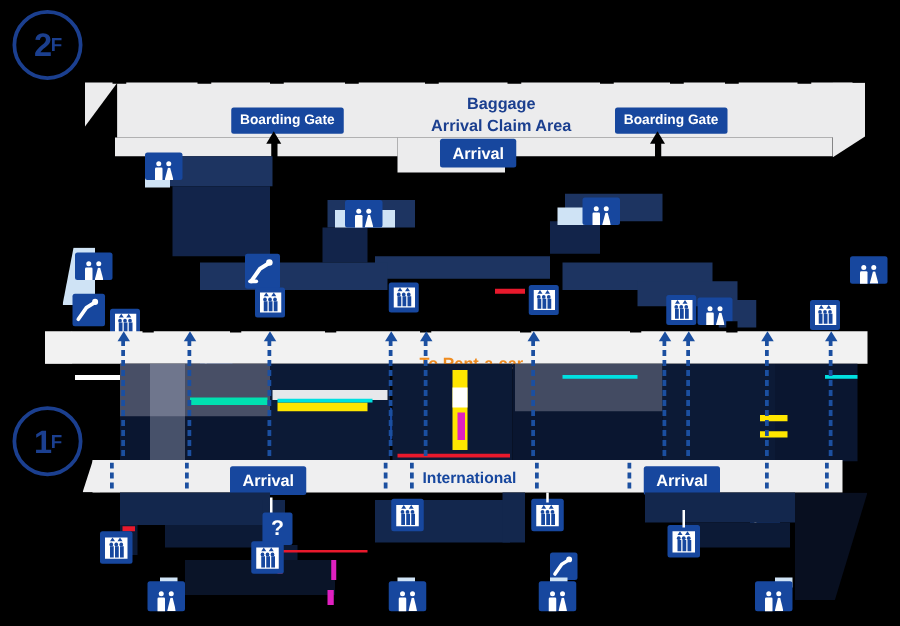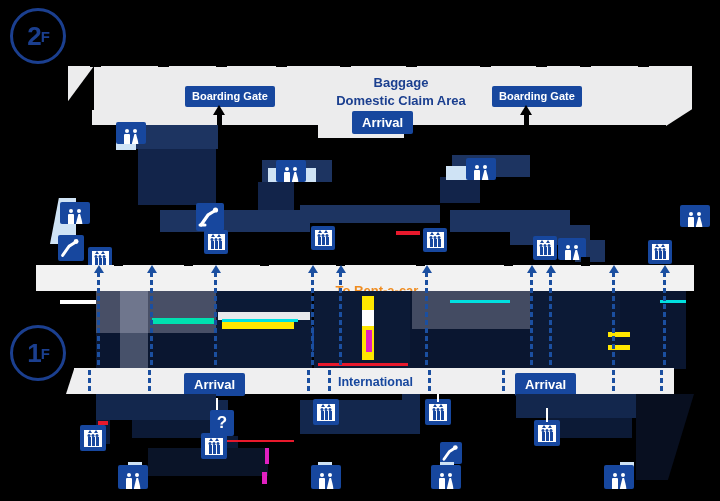--- a/index.html
+++ b/index.html
@@ -163,21 +163,21 @@
   <div class="abs slab" style="left:92px;top:110px;width:226px;height:15px;"></div>
   <div class="abs slab" style="left:404px;top:110px;width:262px;height:15px;"></div>
   <div class="abs slab" style="left:318px;top:110px;width:86px;height:28px;"></div>
   <div class="abs" style="left:666px;top:66px;width:26px;height:60px;background:#ececed;
        clip-path:polygon(0 0,100% 0,100% 72%,0 100%);"></div>
 
   <div class="chip" style="left:185px;top:86px;">Boarding Gate</div>
   <div class="chip" style="left:492px;top:86px;">Boarding Gate</div>
 
   <div class="label-dark" style="left:316px;top:74px;width:170px;">Baggage</div>
-  <div class="label-dark" style="left:306px;top:92px;width:190px;">Domestic Claim Area</div>
+  <div class="label-dark" style="left:306px;top:92px;width:190px;">Arrival Claim Area</div>
 
   <div class="chip chip-arrival" style="left:352px;top:111px;">Arrival</div>
 
   <div class="arrow-up" style="left:213px;top:105px;height:50px;">
     <div class="head"></div>
       <div class="shaft" style="height:41px;"></div>
   </div>
   <div class="arrow-up" style="left:520px;top:105px;height:60px;">
     <div class="head"></div>
       <div class="shaft" style="height:51px;"></div>

